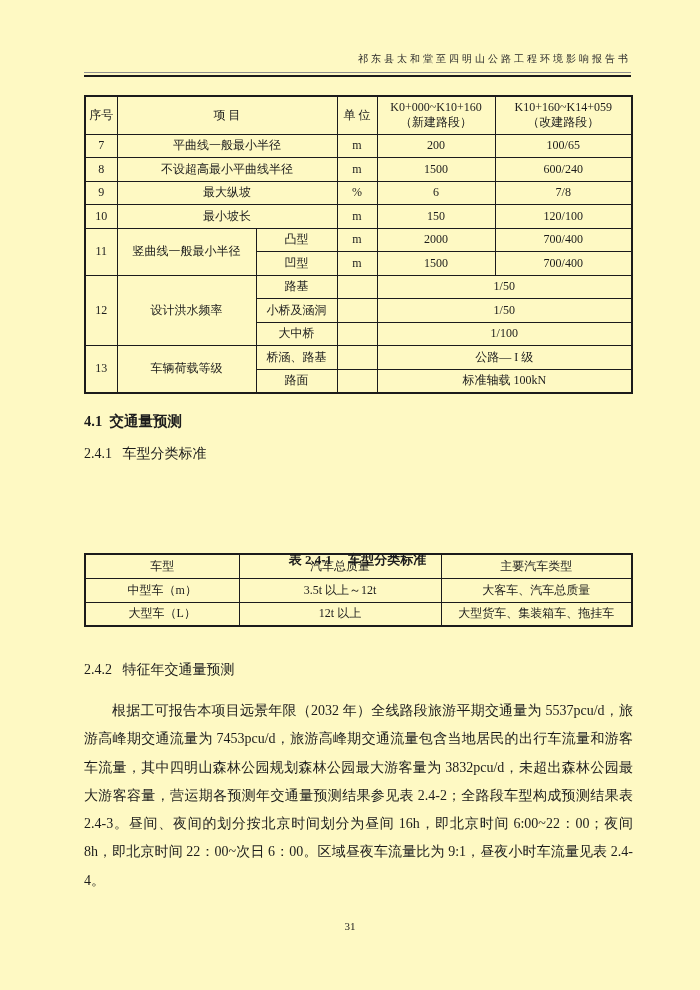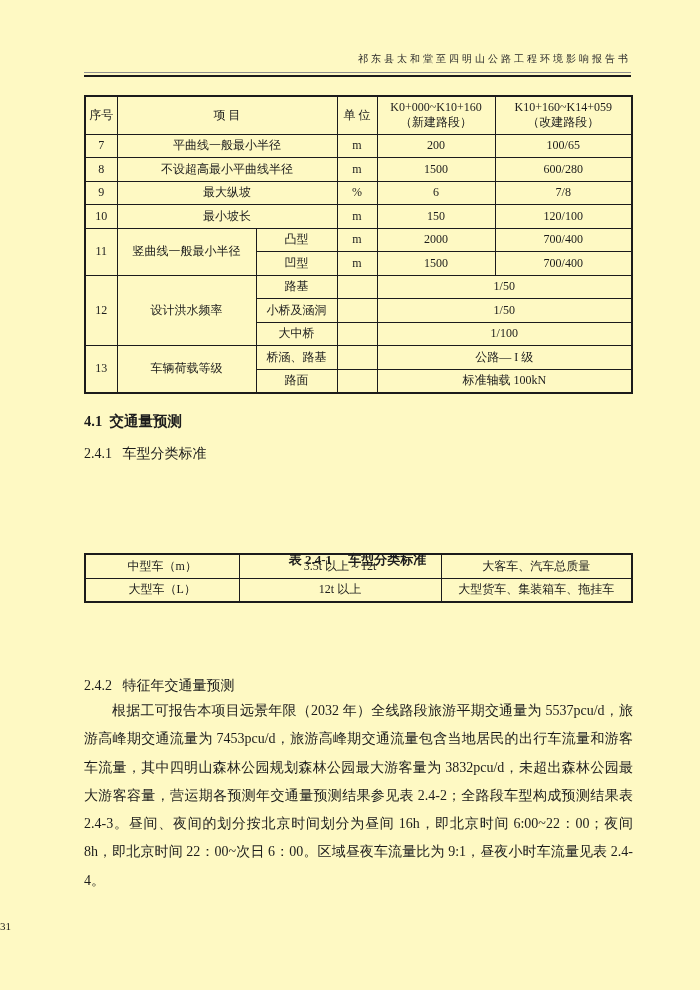--- a/index.html
+++ b/index.html
@@ -26,24 +26,24 @@
   .t1 tr.hdr{height:38px;}
   .t1 .hdr-line{display:block;line-height:1.3;}
   .t2{left:84px;top:553px;width:547px;}
   .t2 tr{height:24px;}
   .h24{position:absolute;left:84px;top:412px;font-size:14.5px;font-weight:bold;white-space:pre;}
   .h241{position:absolute;left:84px;top:445px;font-size:14px;white-space:pre;}
   .para1{position:absolute;left:84px;top:469px;width:549px;font-size:14px;
          line-height:29px;text-align:justify;text-indent:2em;}
   .caption{position:absolute;left:84px;top:531px;width:547px;text-align:center;
            font-size:13px;font-weight:bold;white-space:pre;margin-top:20px;}
-  .h242{position:absolute;left:84px;top:677px;font-size:14px;white-space:pre;}
+  .h242{position:absolute;left:84px;top:661px;font-size:14px;white-space:pre;}
   .para2{position:absolute;left:84px;top:697px;width:549px;font-size:14px;
          line-height:28.3px;text-align:justify;text-indent:2em;}
-  .pagenum{position:absolute;left:0;top:920px;width:100%;text-align:left;font-size:11px;}
+  .pagenum{position:absolute;left:0;top:920px;width:100%;text-align:center;font-size:11px;}
 </style>
 </head>
 <body>
 
 <div class="page">
 
   <div class="header-title">祁东县太和堂至四明山公路工程环境影响报告书</div>
   <div class="header-rule"></div>
 
   <table class="t1">
@@ -74,21 +74,21 @@
       <td colspan="2">平曲线一般最小半径</td>
       <td>m</td>
       <td>200</td>
       <td>100/65</td>
     </tr>
     <tr>
       <td>8</td>
       <td colspan="2">不设超高最小平曲线半径</td>
       <td>m</td>
       <td>1500</td>
-      <td>600/280</td>
+      <td>600/240</td>
     </tr>
     <tr>
       <td>9</td>
       <td colspan="2">最大纵坡</td>
       <td>%</td>
       <td>6</td>
       <td>7/8</td>
     </tr>
     <tr>
       <td>10</td>
@@ -148,20 +148,25 @@
 
   <div class="caption">表 2.4-1　 车型分类标准</div>
 
   <table class="t2">
     <colgroup>
       <col style="width:154px">
         <col style="width:202px">
         <col style="width:191px">
     </colgroup>
     <tbody>
+        <tr>
+      <th>车型</th>
+      <th>汽车总质量</th>
+      <th>主要汽车类型</th>
+    </tr>
     <tr>
       <td>中型车（m）</td>
       <td>3.5t 以上～12t</td>
       <td>大客车、汽车总质量</td>
     </tr>
     <tr>
       <td>大型车（L）</td>
       <td>12t 以上</td>
       <td>大型货车、集装箱车、拖挂车</td>
     </tr>

